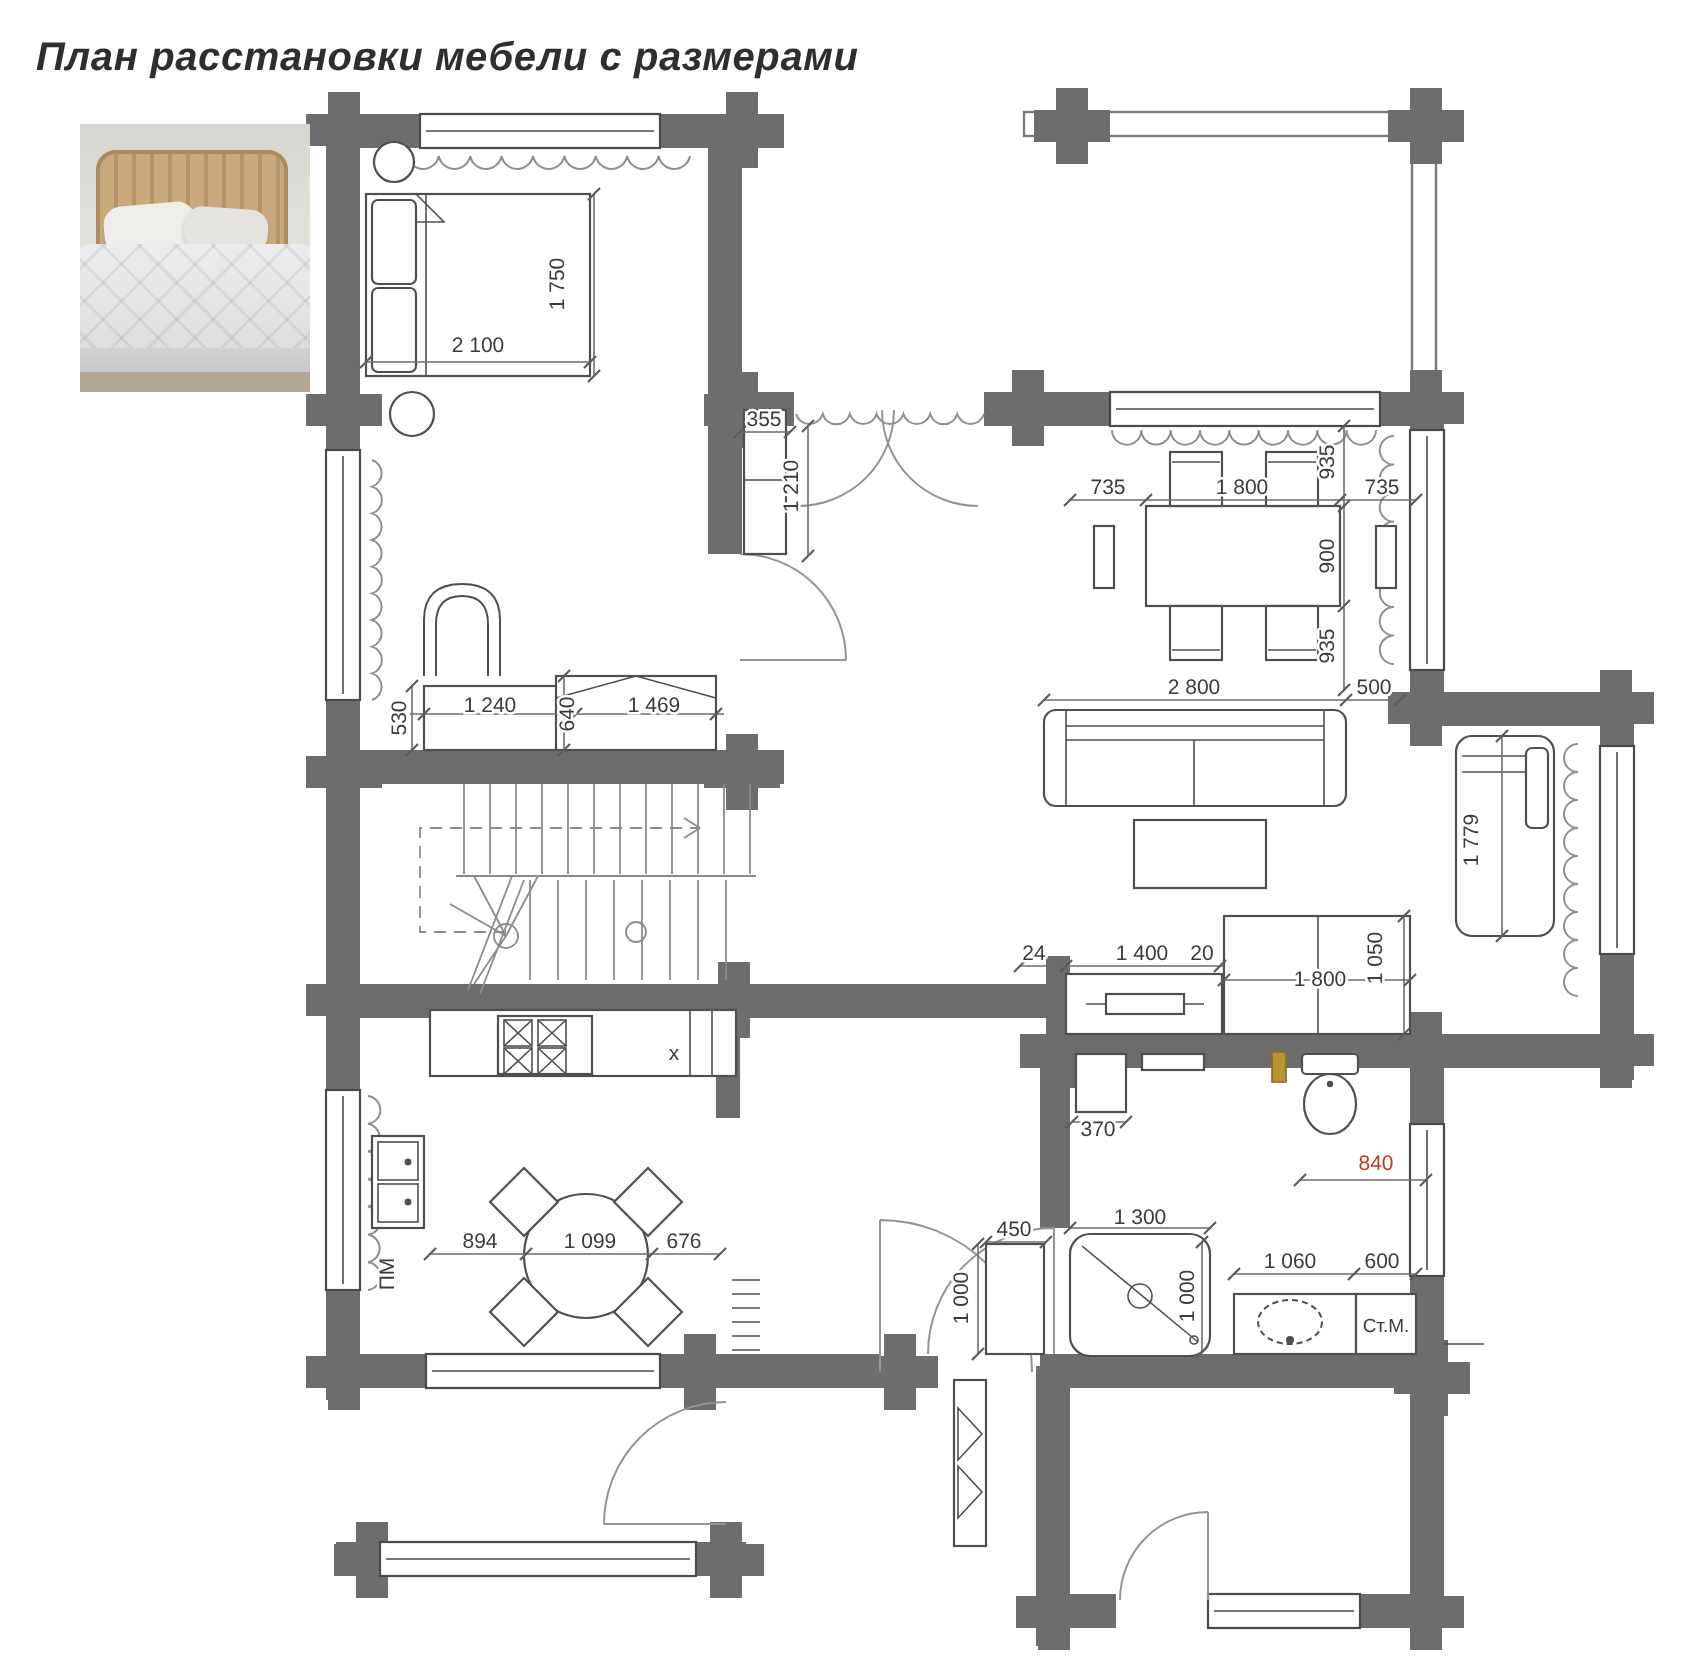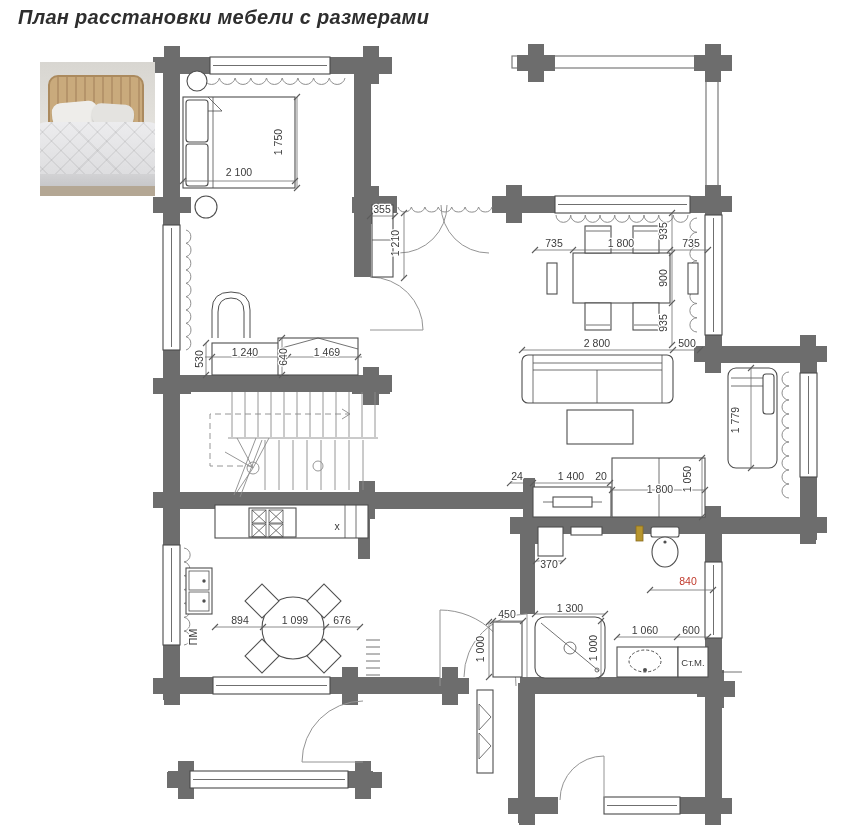--- a/index.html
+++ b/index.html
@@ -1,18 +1,18 @@
 <!DOCTYPE html>
 <html><head>
 <meta charset="utf-8">
 <style>
   html,body{margin:0;padding:0;background:#fff;}
   #canvas{position:relative;width:842px;height:834px;background:#fff;overflow:hidden;
           font-family:"Liberation Sans",sans-serif;}
-  #title{position:absolute;left:18px;top:6px;font-size:20px;font-style:italic;
+  #title{position:absolute;left:18px;top:18px;font-size:20px;font-style:italic;
          font-weight:600;color:#2e2e2e;letter-spacing:.3px;white-space:nowrap;}
   
   .photo{position:absolute;left:40px;top:62px;width:115px;height:134px;overflow:hidden;
          background:linear-gradient(180deg,#d8d6d1 0%,#e5e3de 55%,#c9c2b6 100%);}
   .photo .headboard{position:absolute;left:8px;top:13px;width:92px;height:47px;
          background:repeating-linear-gradient(90deg,#c9aa7c 0 7px,#b5946a 7px 9px);
          border:2px solid #ab8a5e;border-radius:10px 10px 0 0;}
   .photo .pillow1{position:absolute;left:12px;top:40px;width:46px;height:24px;background:#eeedea;
          border-radius:9px;transform:rotate(-5deg);box-shadow:0 2px 2px rgba(0,0,0,.15);}
   .photo .pillow2{position:absolute;left:52px;top:42px;width:42px;height:22px;background:#e4e3e0;

